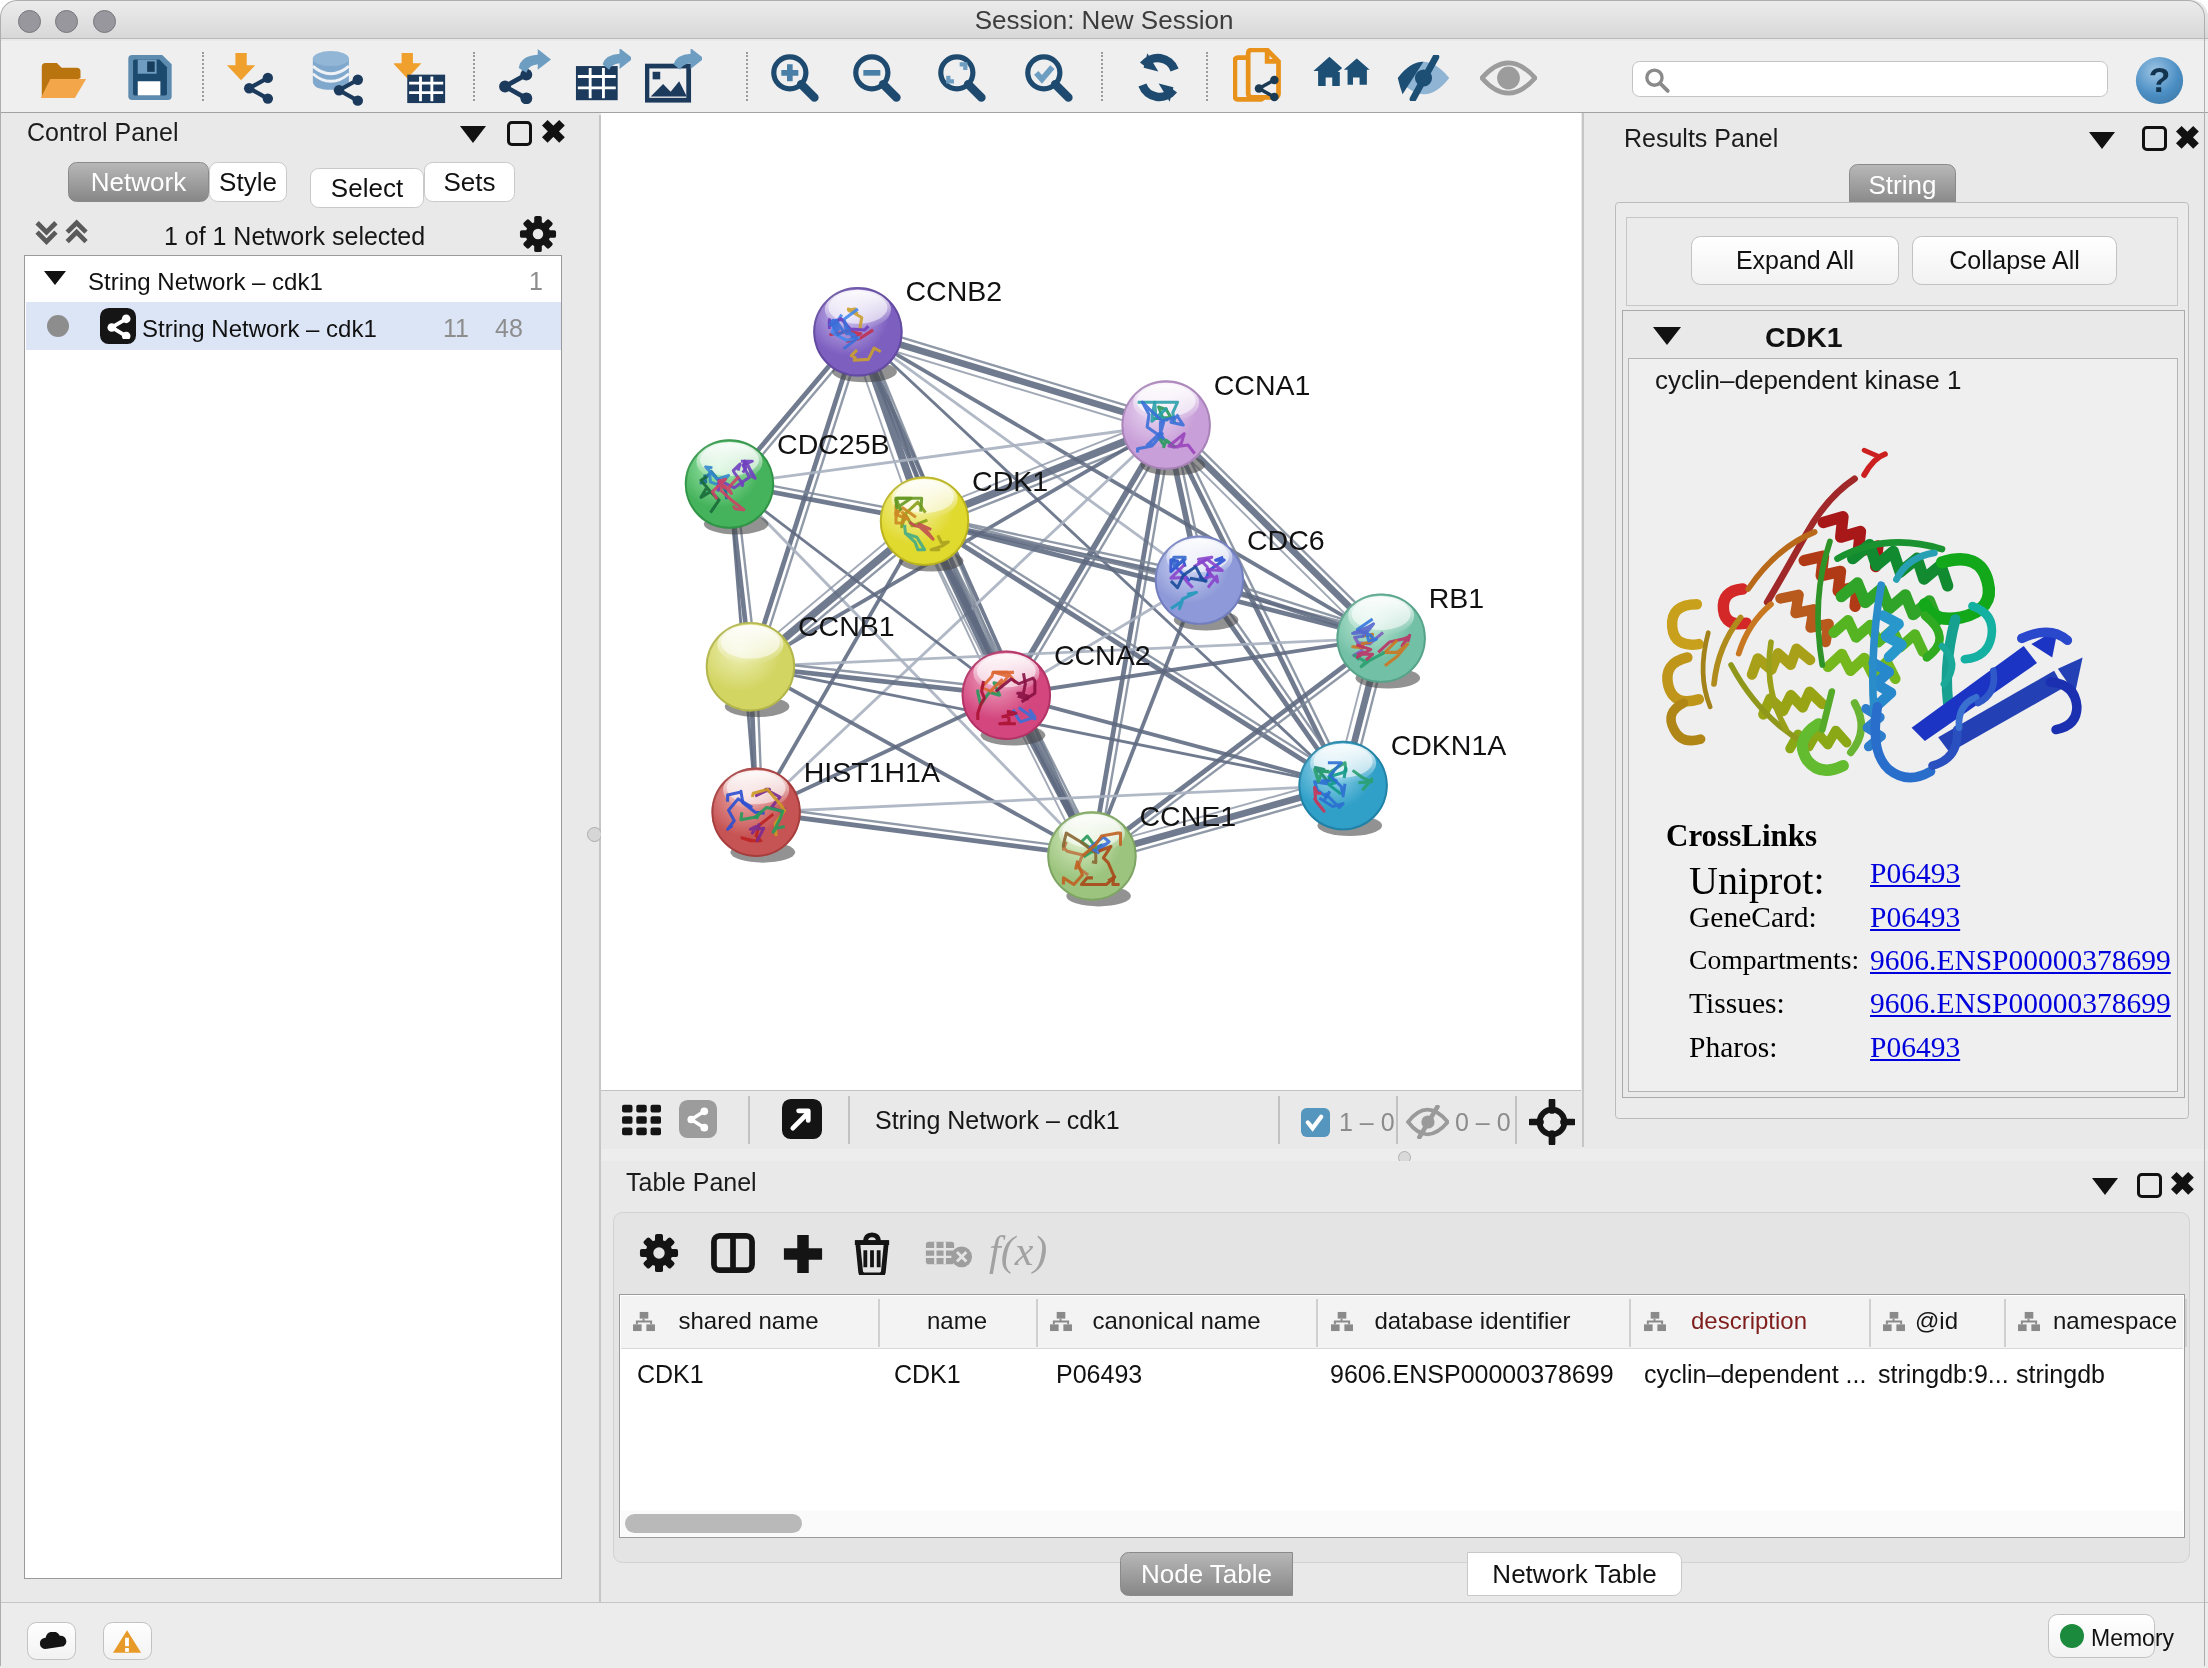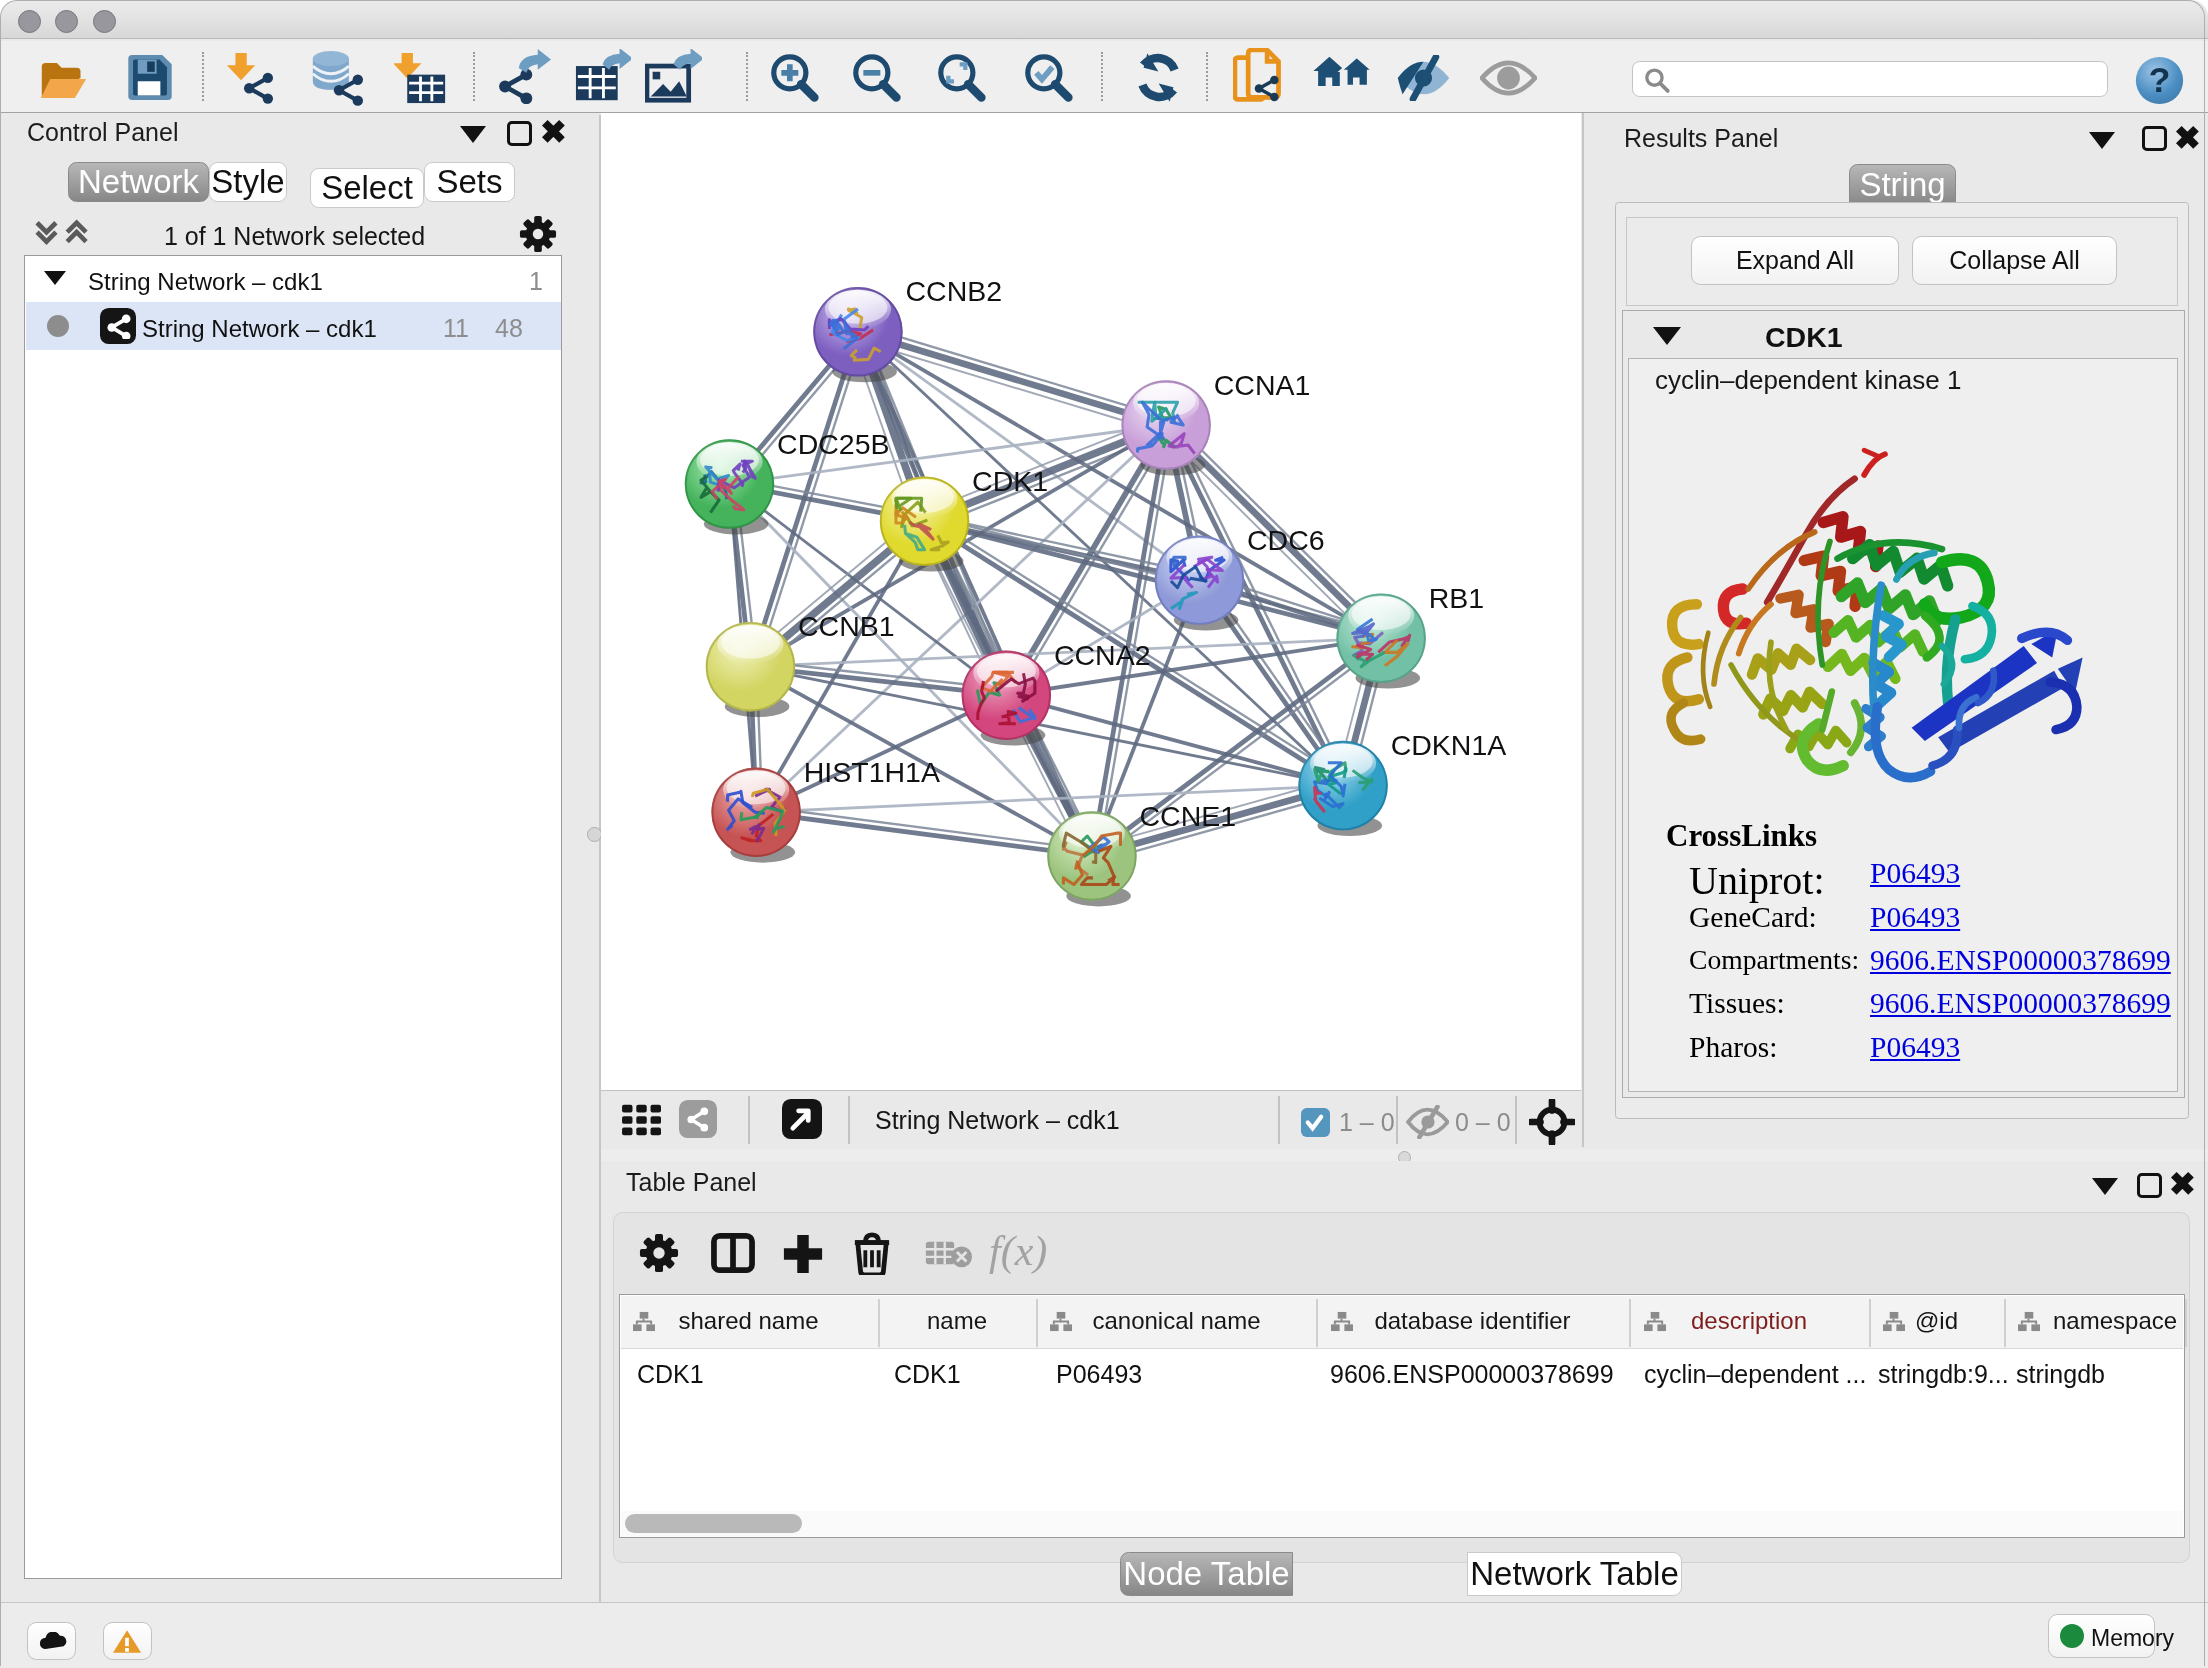--- a/index.html
+++ b/index.html
@@ -1,31 +1,32 @@
 <!DOCTYPE html>
 <html style="font-size:15px"><head><meta charset="utf-8"><style>
 *{margin:0;padding:0;box-sizing:border-box}
 html,body{width:2208px;height:1668px;background:#ffffff;font-family:"Liberation Sans",sans-serif;overflow:hidden}
 #win{position:absolute;left:0;top:0;width:2208px;height:1668px;background:#e9e9e9;border-radius:17px 17px 0 0;overflow:hidden}
 .abs{position:absolute}
 .hdr{font-size:25px;color:#1c1c1c}
 .tri{width:0;height:0;border-left:13.3px solid transparent;border-right:13.3px solid transparent;border-top:17px solid #111}
 .maxbox{width:25px;height:25px;border:3.8px solid #111;border-radius:4.8px}
 .xmark{font-size:32px;font-weight:bold;color:#111;line-height:25px}
-.tab{position:absolute;display:flex;align-items:center;justify-content:center;font-size:33px;color:#111;background:#ffffff;border:1.9px solid #c9c9c9;border-radius:8.6px}
+.tab{position:absolute;display:flex;align-items:center;justify-content:center;font-size:26px;color:#111;background:#ffffff;border:1.9px solid #c9c9c9;border-radius:8.6px}
 .tabsel{background:linear-gradient(#b7b7b7,#878787);color:#ffffff;border:1.9px solid #8a8a8a}
 .btn{position:absolute;display:flex;align-items:center;justify-content:center;font-size:25px;color:#111;background:linear-gradient(#ffffff,#f2f2f2);border:1.9px solid #c2c2c2;border-radius:9.5px}
 a.lnk{color:#0000dd;text-decoration:underline}
 </style></head><body>
 <div id="win">
 
 <div class="abs" style="left:0;top:0;width:2208px;height:39px;background:linear-gradient(#ececec,#d8d8d8);border-bottom:1.9px solid #b9b9b9"></div>
 <div class="abs" style="left:18px;top:9.5px;width:23px;height:23px;border-radius:50%;background:#98979d;border:1.9px solid #77767c"></div>
 <div class="abs" style="left:55px;top:9.5px;width:23px;height:23px;border-radius:50%;background:#98979d;border:1.9px solid #77767c"></div>
 <div class="abs" style="left:93px;top:9.5px;width:23px;height:23px;border-radius:50%;background:#98979d;border:1.9px solid #77767c"></div>
+<div class="abs" style="left:0;top:4.8px;width:2208px;text-align:center;font-size:26px;color:#3c3c3c">Session: New Session</div>
 <div class="abs" style="left:0;top:41px;width:2208px;height:72px;background:#efefef;border-bottom:1.9px solid #a2a2a2"></div>
 <div class="abs" style="left:1632px;top:61px;width:476px;height:36px;background:#ffffff;border:1.9px solid #c3c3c3;border-radius:7.6px"></div>
 <svg style="position:absolute;left:1644px;top:67px" width="28.5" height="27" viewBox="0 0 30 28">
       <circle cx="11" cy="11" r="8" fill="none" stroke="#8a8a8a" stroke-width="3.5"></circle>
       <path d="M17 17 L25 25" stroke="#8a8a8a" stroke-width="4" stroke-linecap="round"></path>
     </svg>
 <svg style="position:absolute;left:2134px;top:55px" width="51" height="51" viewBox="0 0 54 54">
       <defs>
         <radialGradient id="hg" cx="0.4" cy="0.3" r="0.9">
           <stop offset="0" stop-color="#9cc4e4"></stop>

